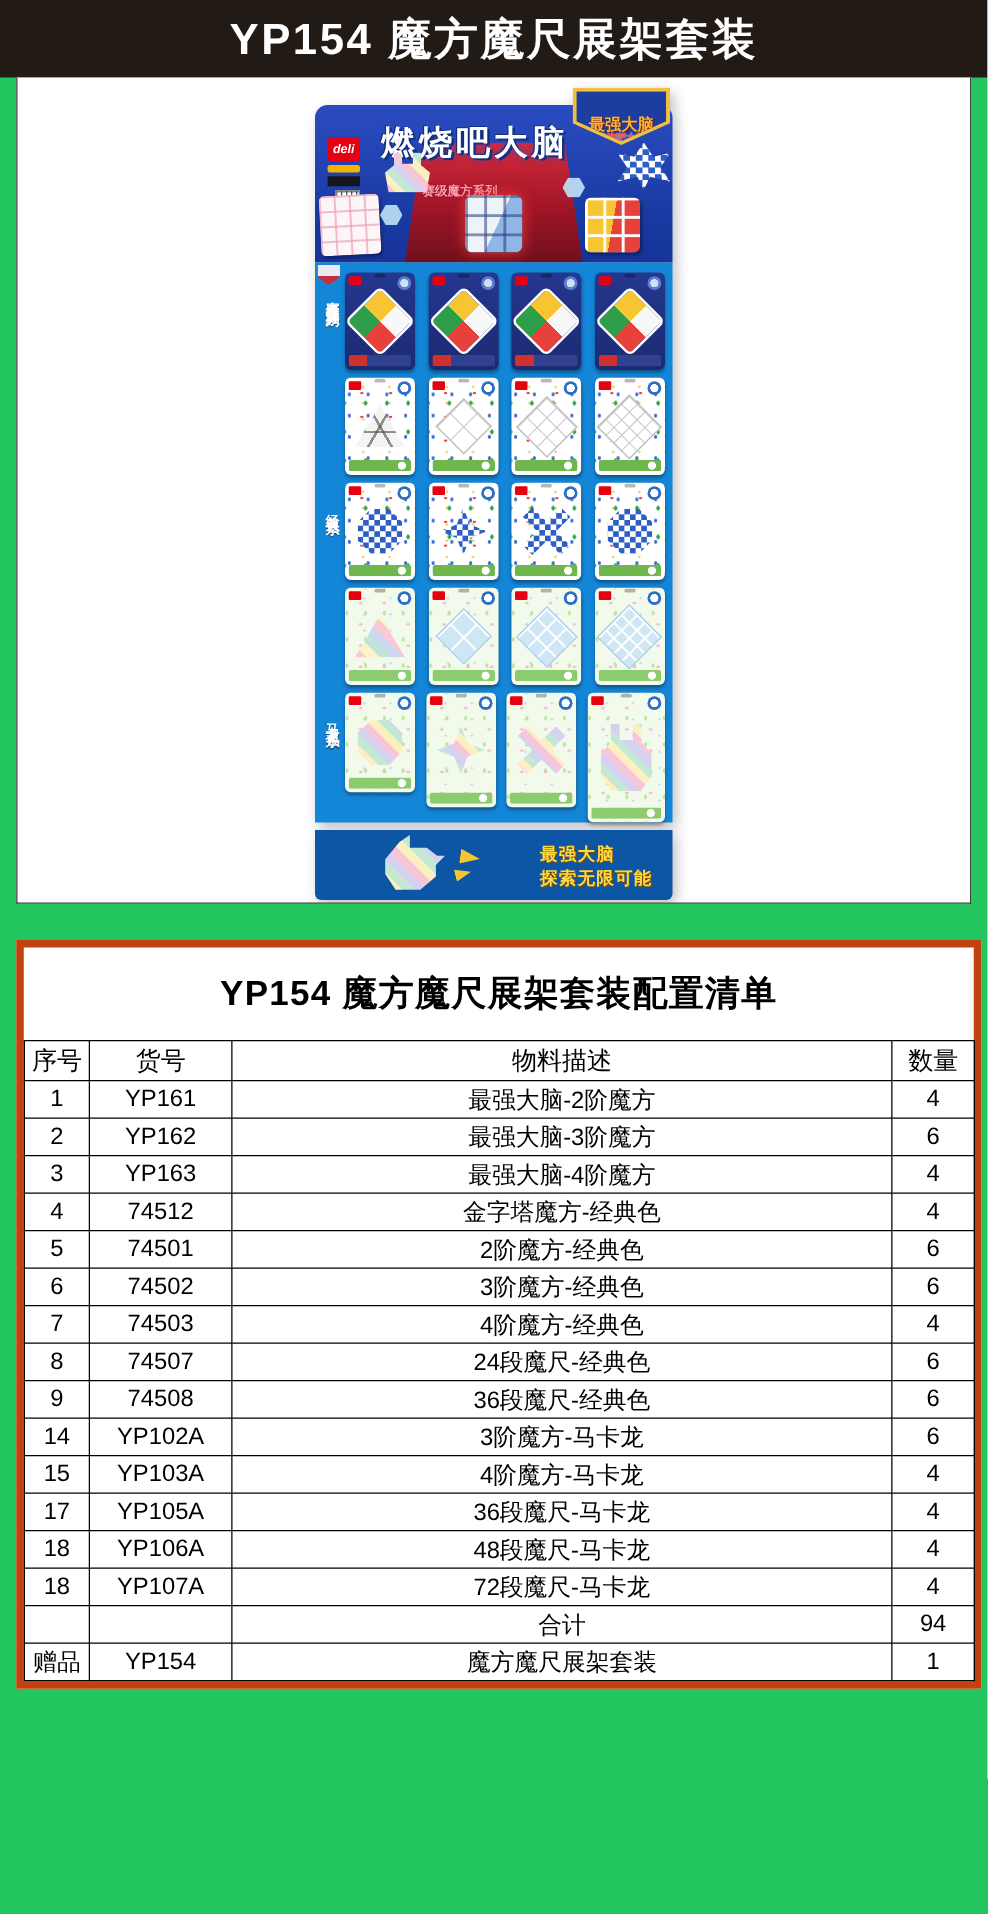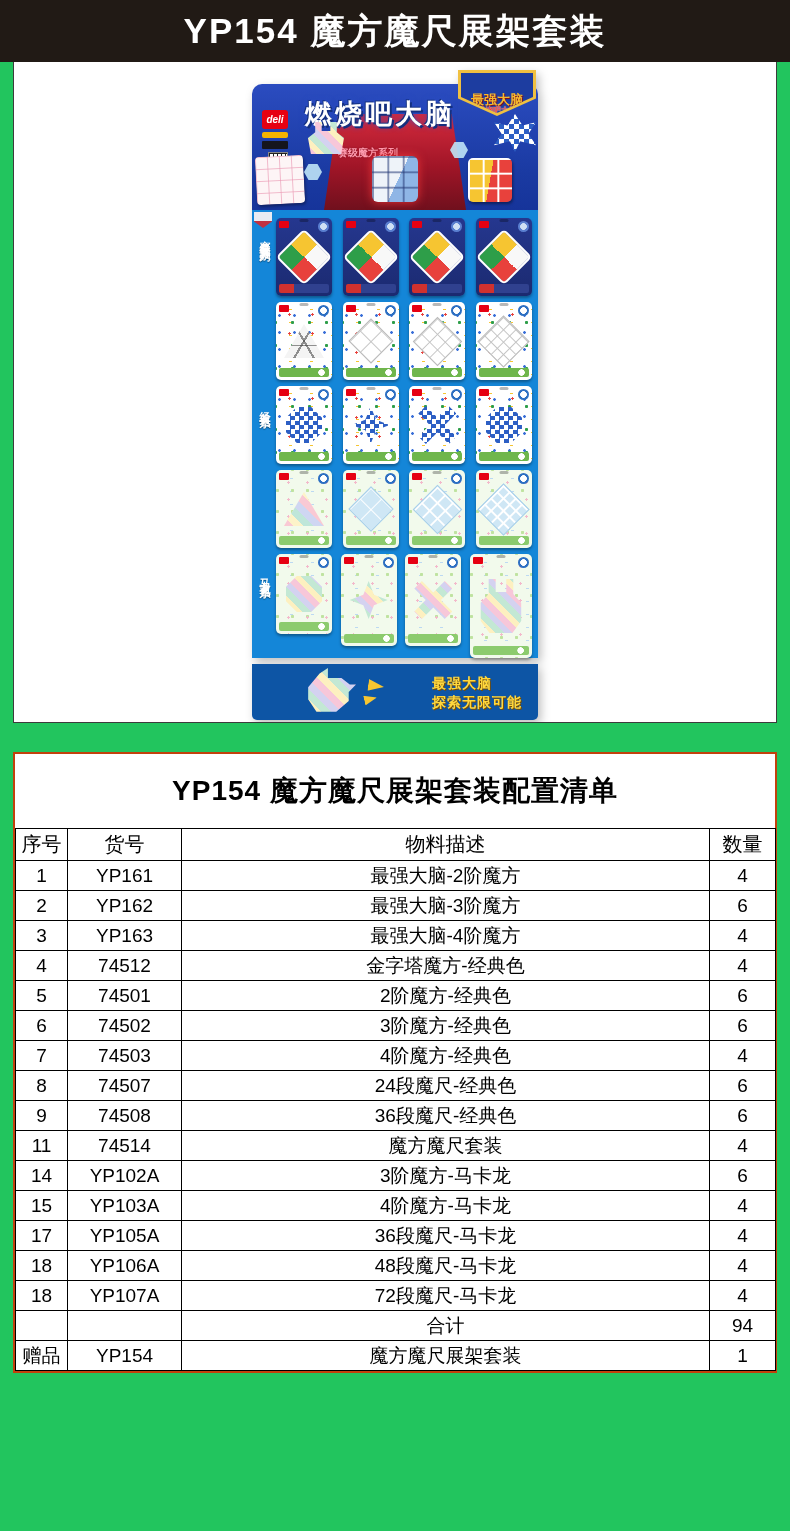--- a/index.html
+++ b/index.html
@@ -151,21 +151,21 @@
     clip-path:polygon(30% 12%,46% 0,46% 22%,72% 22%,88% 36%,100% 36%,86% 52%,86% 72%,62% 95%,24% 95%,8% 68%,8% 42%);
     background:repeating-linear-gradient(45deg,#f7c7d9 0 7px,#fdf0c0 7px 14px,#c3e8d4 14px 21px,#d4d2f0 21px 28px);
     filter:drop-shadow(0 0 2px #f5c542);}
   .arrow{position:absolute;width:16px;height:12px;background:#f6c531;clip-path:polygon(0 0,100% 50%,0 100%);}
   .a1{left:116px;top:16px;transform:rotate(8deg);}
   .a2{left:112px;top:30px;transform:rotate(-14deg);width:13px;height:10px;}
   .slogan{position:absolute;right:16px;top:10px;text-align:left;color:#ffd83d;font-weight:800;font-size:14px;
     line-height:1.35;text-shadow:1px 1px 0 #7a4e00;letter-spacing:1px;}
 
   
-  .list-box{position:absolute;left:13px;top:752px;width:760px;background:#fff;border:2px solid #c2410c;}
+  .list-box{position:absolute;left:13px;top:752px;width:760px;background:#fff;border:6px solid #c2410c;}
   .list-title{height:74px;display:flex;align-items:center;justify-content:center;
     font-size:28px;font-weight:700;letter-spacing:1px;}
   table.spec{width:100%;border-collapse:collapse;table-layout:fixed;}
   table.spec th,table.spec td{border:1px solid #000;text-align:center;vertical-align:middle;
     font-size:19px;font-weight:400;padding:0;height:29px;overflow:hidden;white-space:nowrap;}
   table.spec th{height:31px;font-size:20px;}
   col.c-no{width:52px;} col.c-sku{width:114px;} col.c-desc{width:528px;} col.c-qty{width:66px;}
 </style>
 </head>
 <body>
@@ -401,26 +401,20 @@
             <td>24段魔尺-经典色</td>
             <td>6</td>
           </tr>
           <tr>
             <td>9</td>
             <td>74508</td>
             <td>36段魔尺-经典色</td>
             <td>6</td>
           </tr>
           <tr>
-            <td>11</td>
-            <td>74514</td>
-            <td>魔方魔尺套装</td>
-            <td>4</td>
-          </tr>
-          <tr>
             <td>14</td>
             <td>YP102A</td>
             <td>3阶魔方-马卡龙</td>
             <td>6</td>
           </tr>
           <tr>
             <td>15</td>
             <td>YP103A</td>
             <td>4阶魔方-马卡龙</td>
             <td>4</td>

